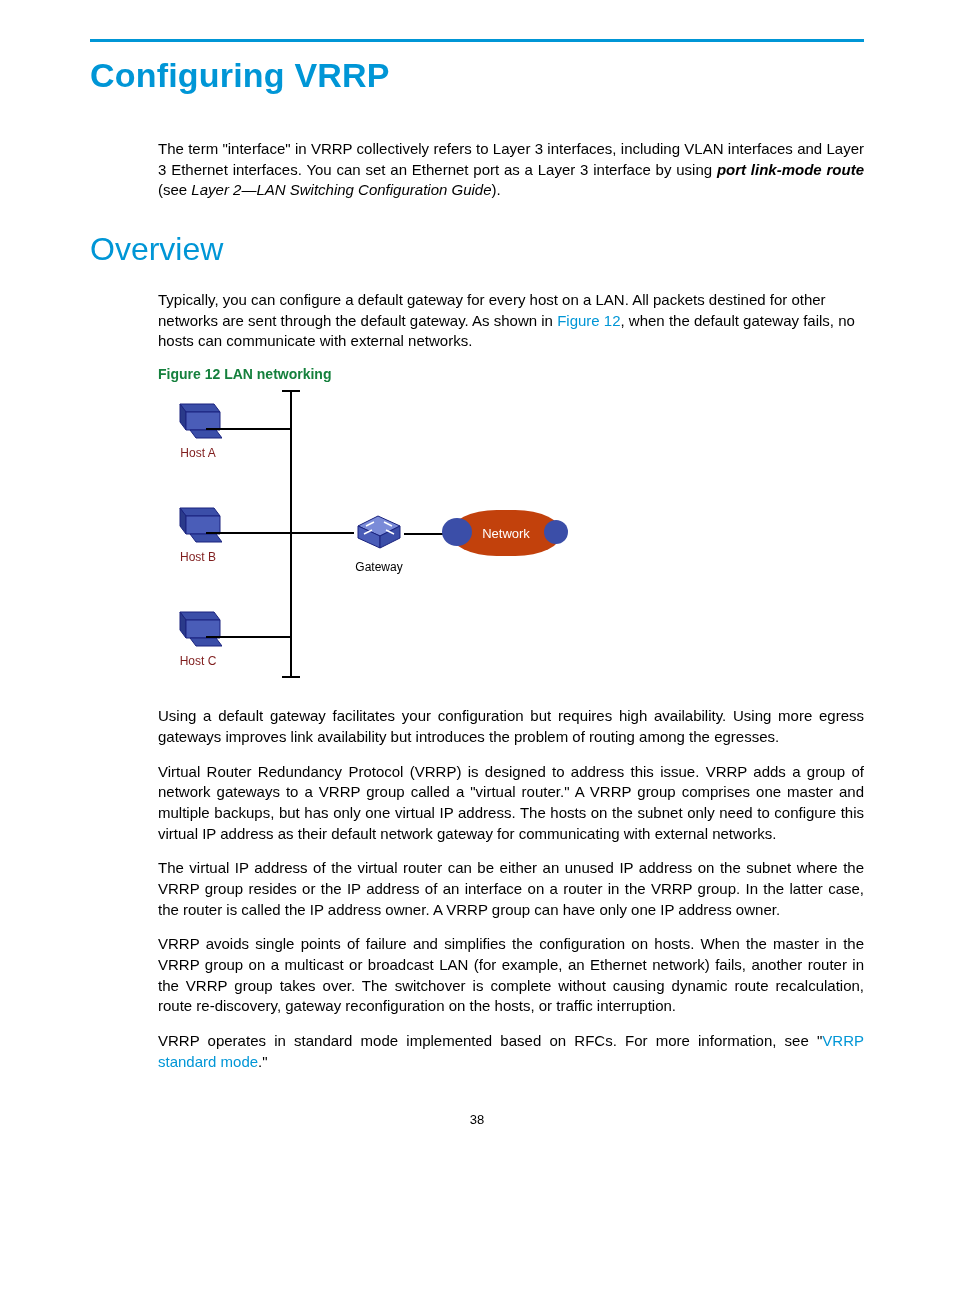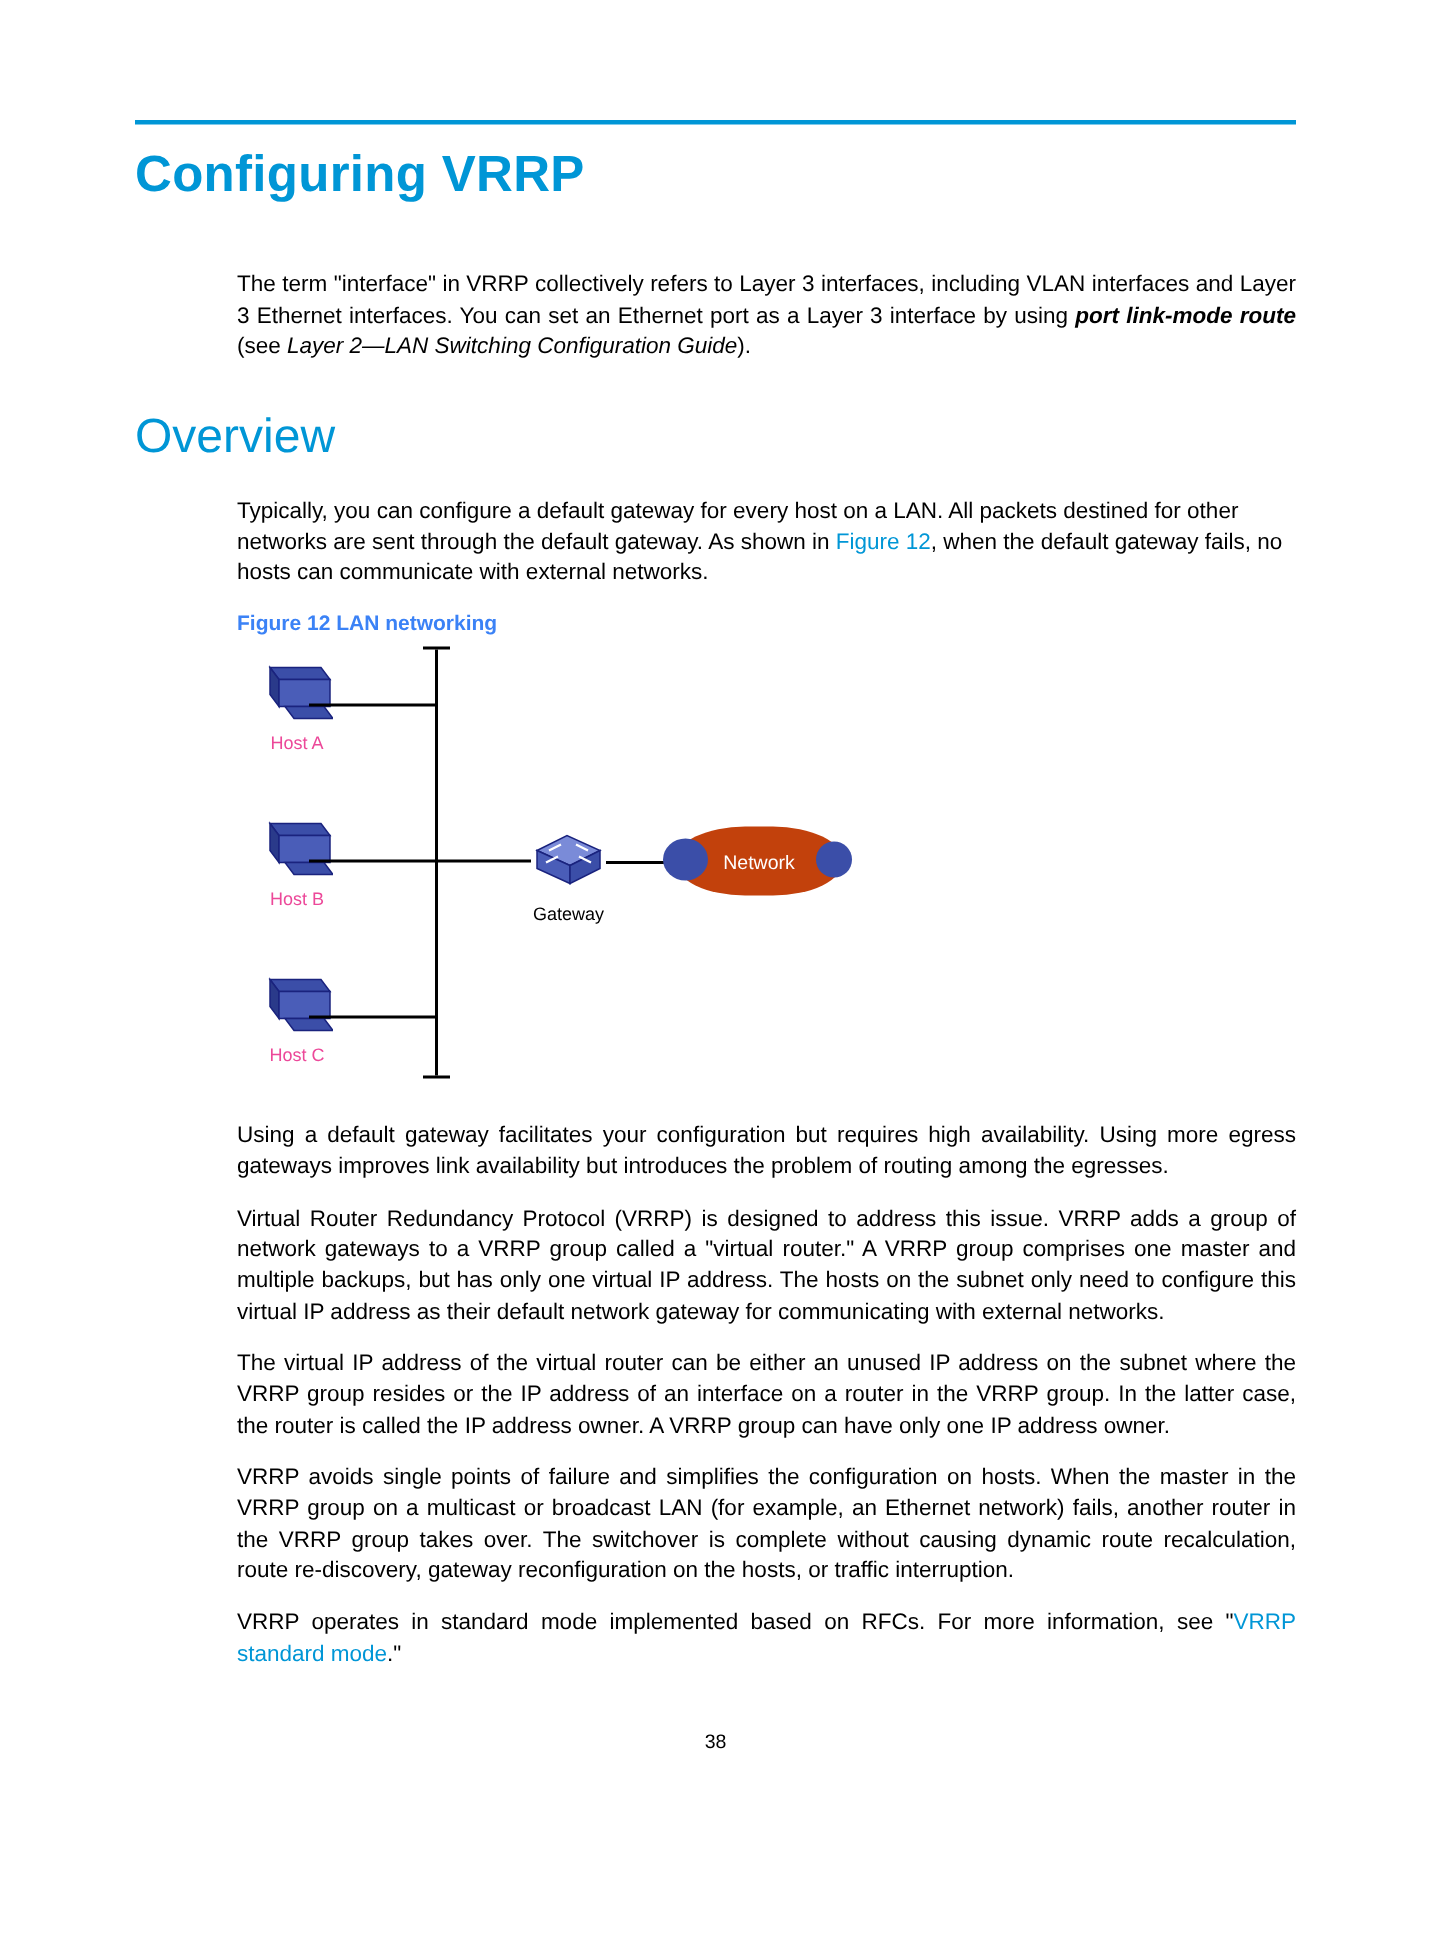--- a/index.html
+++ b/index.html
@@ -4,21 +4,21 @@
 <style>
   body {
     margin: 0;
     padding: 0;
     background: #fff;
     font-family: Arial, Helvetica, sans-serif;
     color: #000;
     width: 954px;
   }
   .page {
-    padding: 80px 90px 40px 90px;
+    padding: 39px 90px 40px 90px;
     box-sizing: border-box;
   }
   .rule {
     border-top: 3px solid #0096d6;
     margin-bottom: 14px;
   }
   h1.title {
     color: #0096d6;
     font-size: 34px;
     margin: 0 0 44px 0;
@@ -39,39 +39,39 @@
     line-height: 1.38;
     margin: 0 0 14px 0;
   }
   p.justify {
     text-align: justify;
   }
   .bold { font-weight: bold; font-style: italic; }
   .italic { font-style: italic; }
   .link { color: #0096d6; }
   .fig-caption {
-    color: #3b82f6;
+    color: #15803d;
     font-weight: bold;
     font-size: 14px;
     margin: 3px 0 6px 0;
   }
   .figure {
     position: relative;
     width: 420px;
     height: 300px;
     margin-bottom: 18px;
   }
   .host {
     position: absolute;
     width: 80px;
     text-align: center;
   }
   .host .lbl {
     font-size: 12px;
-    color: #ec4899;
+    color: #7f1d1d;
     margin-top: 2px;
   }
   .bus {
     position: absolute;
     left: 132px;
     top: 4px;
     width: 2px;
     height: 284px;
     background: #000;
   }

